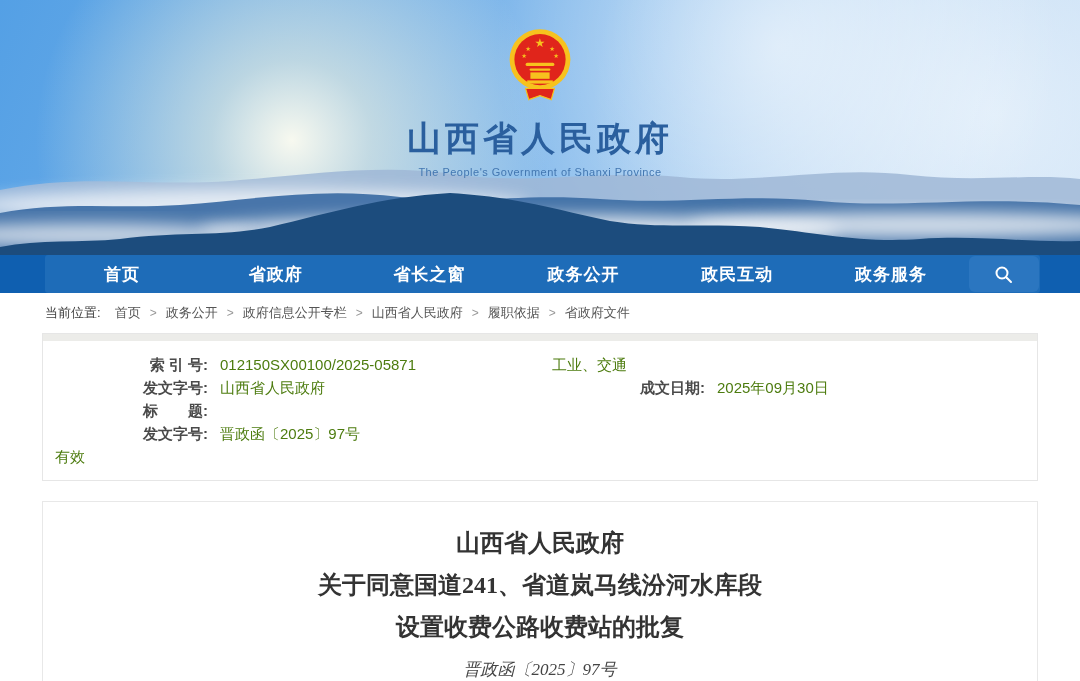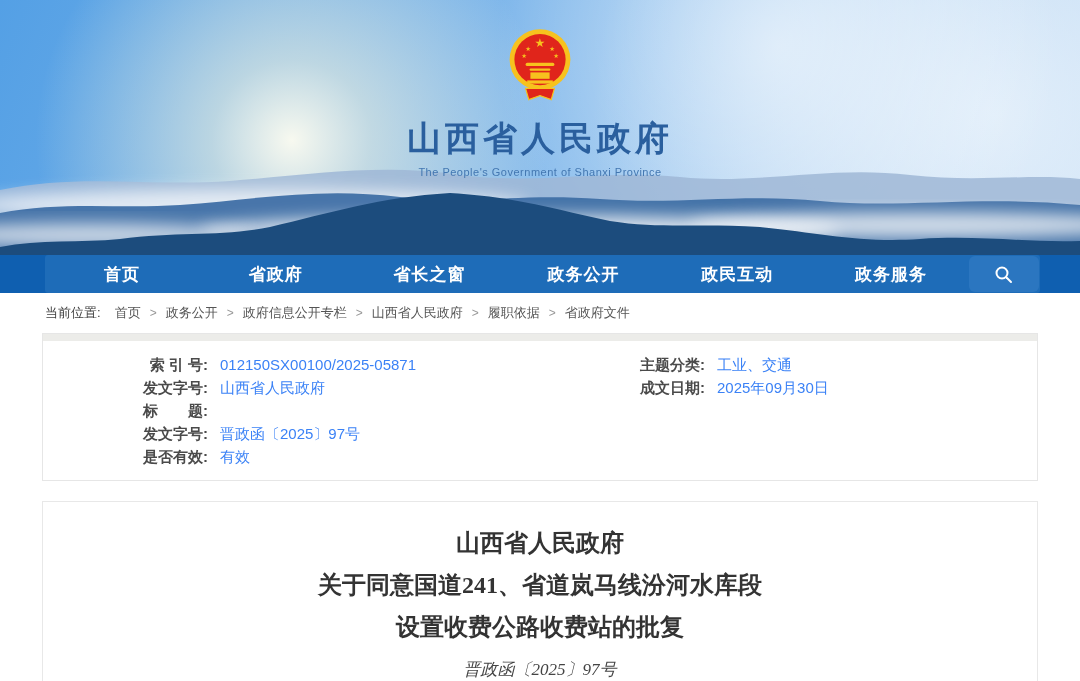--- a/index.html
+++ b/index.html
@@ -38,21 +38,21 @@
 
   
   .meta-box { margin:0 42px; border:1px solid #e6e6e6; background:#fff; }
   .meta-topbar { height:7px; background:#ecece9; }
   .meta-body { padding:12px 0 12px 0; }
   .meta-row { display:flex; min-height:23px; line-height:23px; font-size:15px; }
   .meta-cell { flex:1; display:flex; }
   .meta-cell.full { flex:2; }
   .meta-label { width:165px; text-align:right; color:#4a4a4a; font-weight:bold; flex:none;
     white-space:pre; }
-  .meta-value { margin-left:12px; color:#3b82f6; }
+  .meta-value { margin-left:12px; color:#4d7c0f; }
 
   
   .doc-box { margin:20px 42px 0 42px; border:1px solid #e8e8e8; background:#fff;
     height:200px; padding-top:20px; text-align:center; }
   .doc-title-line { font-family:"Liberation Serif","DejaVu Serif",serif;
     font-size:24px; font-weight:bold; color:#333; line-height:42px; }
   .doc-number { margin-top:10px; font-family:"Liberation Serif","DejaVu Serif",serif;
     font-style:italic; font-size:17px; color:#444; }
 </style>
 </head>
@@ -128,21 +128,20 @@
 
 <div class="meta-box">
   <div class="meta-topbar"></div>
   <div class="meta-body">
     <div class="meta-row">
       <div class="meta-cell">
         <span class="meta-label">索 引 号:</span>
         <span class="meta-value">012150SX00100/2025-05871</span>
       </div>
       <div class="meta-cell">
-        <span class="meta-label">主题分类:</span>
         <span class="meta-value">工业、交通</span>
       </div>
     </div>
     <div class="meta-row">
       <div class="meta-cell">
         <span class="meta-label">发文字号:</span>
         <span class="meta-value">山西省人民政府</span>
       </div>
       <div class="meta-cell">
         <span class="meta-label">成文日期:</span>
@@ -155,21 +154,20 @@
       </div>
     </div>
     <div class="meta-row">
       <div class="meta-cell">
         <span class="meta-label">发文字号:</span>
         <span class="meta-value">晋政函〔2025〕97号</span>
       </div>
     </div>
     <div class="meta-row">
       <div class="meta-cell">
-        <span class="meta-label">是否有效:</span>
         <span class="meta-value">有效</span>
       </div>
       <div class="meta-cell"></div>
     </div>
   </div>
 </div>
 
 <div class="doc-box">
   <div class="doc-title-line">山西省人民政府</div>
   <div class="doc-title-line">关于同意国道241、省道岚马线汾河水库段</div>

